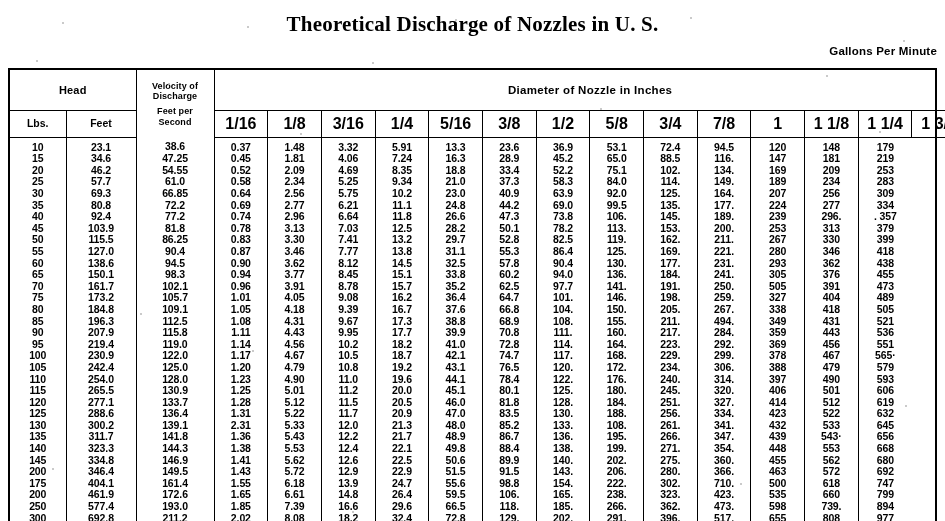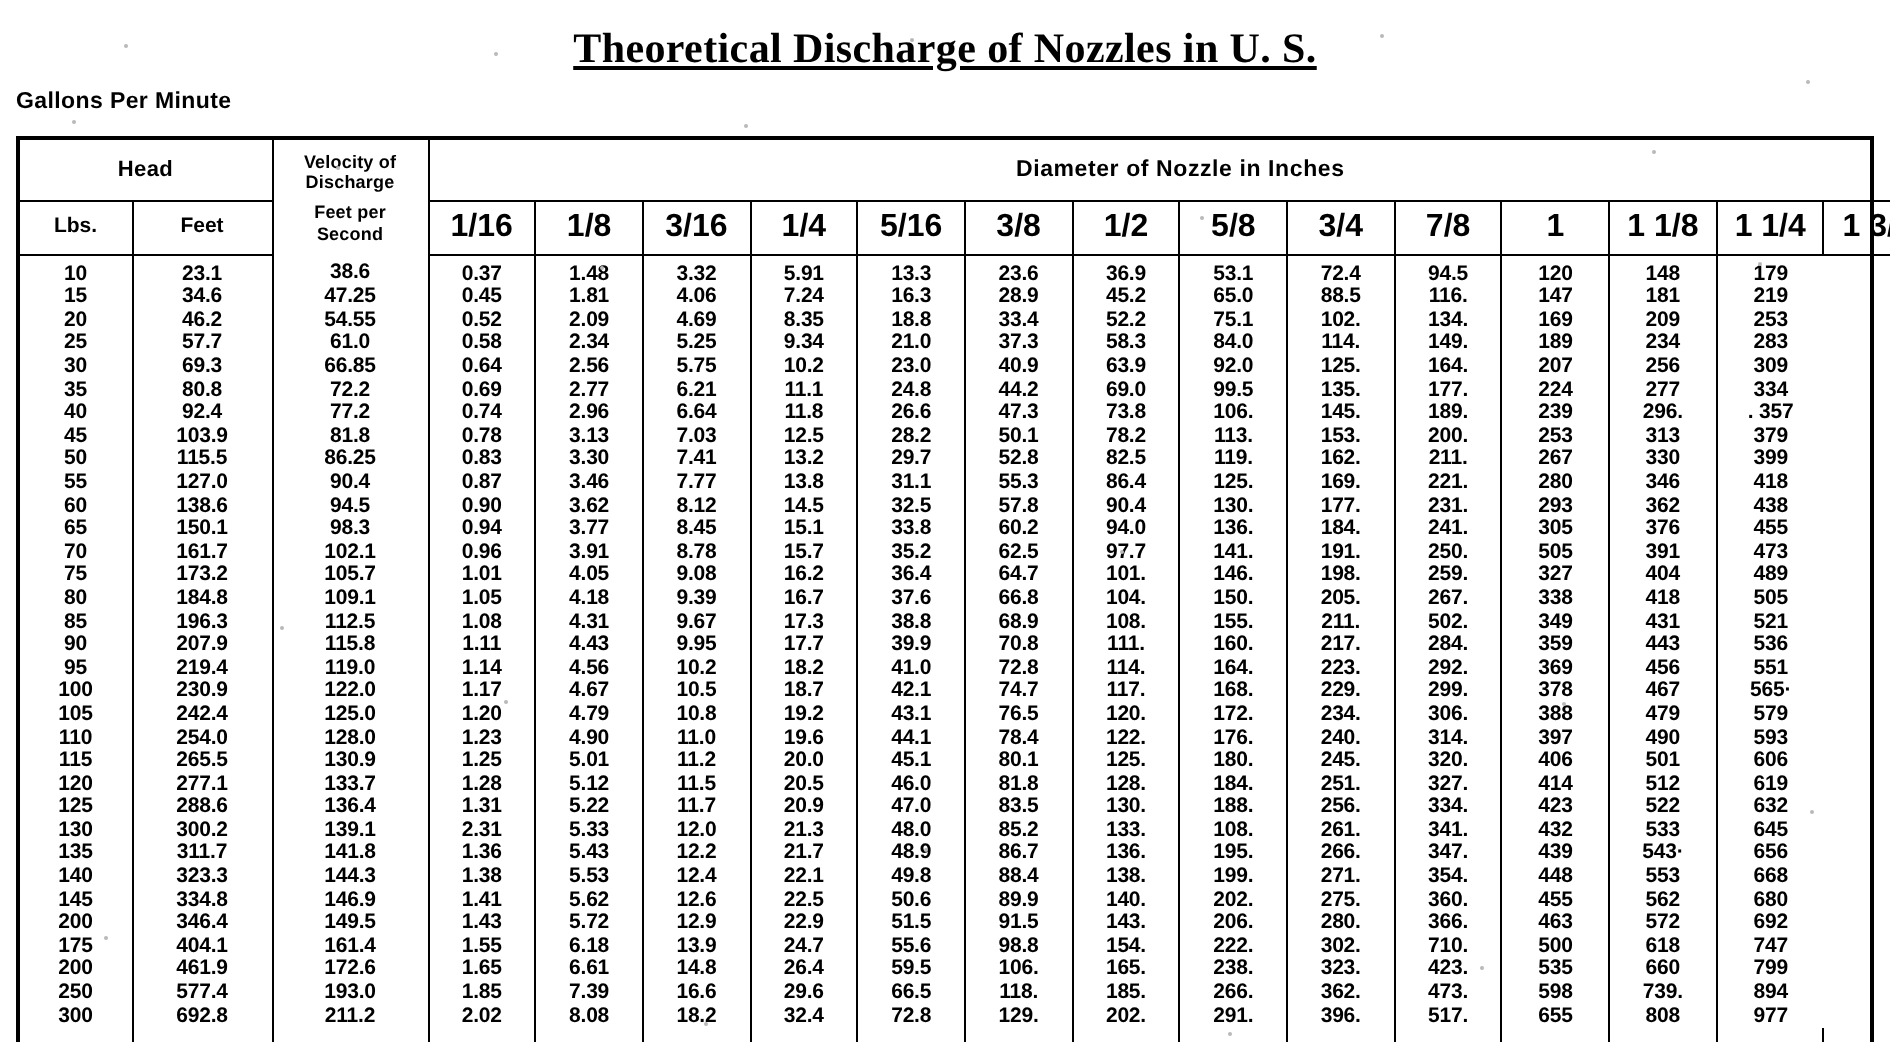--- a/index.html
+++ b/index.html
@@ -34,24 +34,23 @@
   }
 
   .title {
     text-align: center;
     font-family: "Liberation Serif", "DejaVu Serif", serif;
     font-weight: bold;
     font-size: 21px;
     letter-spacing: 0.2px;
     margin: 13px 0 0 0;
     line-height: 1.1;
-    text-decoration: underline;
   }
   .subtitle {
-    text-align: left;
+    text-align: right;
     font-family: "Liberation Sans", "DejaVu Sans", sans-serif;
     font-weight: bold;
     font-size: 11.5px;
     letter-spacing: 0.2px;
     margin: 9px 0 0 0;
   }
 
   .table-wrap {
     margin-top: 11px;
     border-top: 2.5px solid #000;
@@ -79,21 +78,21 @@
   table.main th:last-child, table.main td:last-child { border-right: none; }
 
   
   thead th {
     font-weight: bold;
     font-size: 10px;
     line-height: 1.12;
   }
   th.grp-head {
     border-bottom: 1px solid #000;
-    height: 30px;
+    height: 40px;
     font-size: 11px;
     letter-spacing: 0.2px;
   }
   th.grp-vel {
     font-size: 9px;
     line-height: 1.15;
     letter-spacing: 0.1px;
     vertical-align: top;
     padding-top: 3px;
   }
@@ -473,21 +472,21 @@
             <td>112.5</td>
             <td>1.08</td>
             <td>4.31</td>
             <td>9.67</td>
             <td>17.3</td>
             <td>38.8</td>
             <td>68.9</td>
             <td>108.</td>
             <td>155.</td>
             <td>211.</td>
-            <td>502.</td>
+            <td>494.</td>
             <td>349</td>
             <td>431</td>
             <td>521</td>
           </tr>
           <tr>
             <td>90</td>
             <td>207.9</td>
             <td>115.8</td>
             <td>1.11</td>
             <td>4.43</td>

